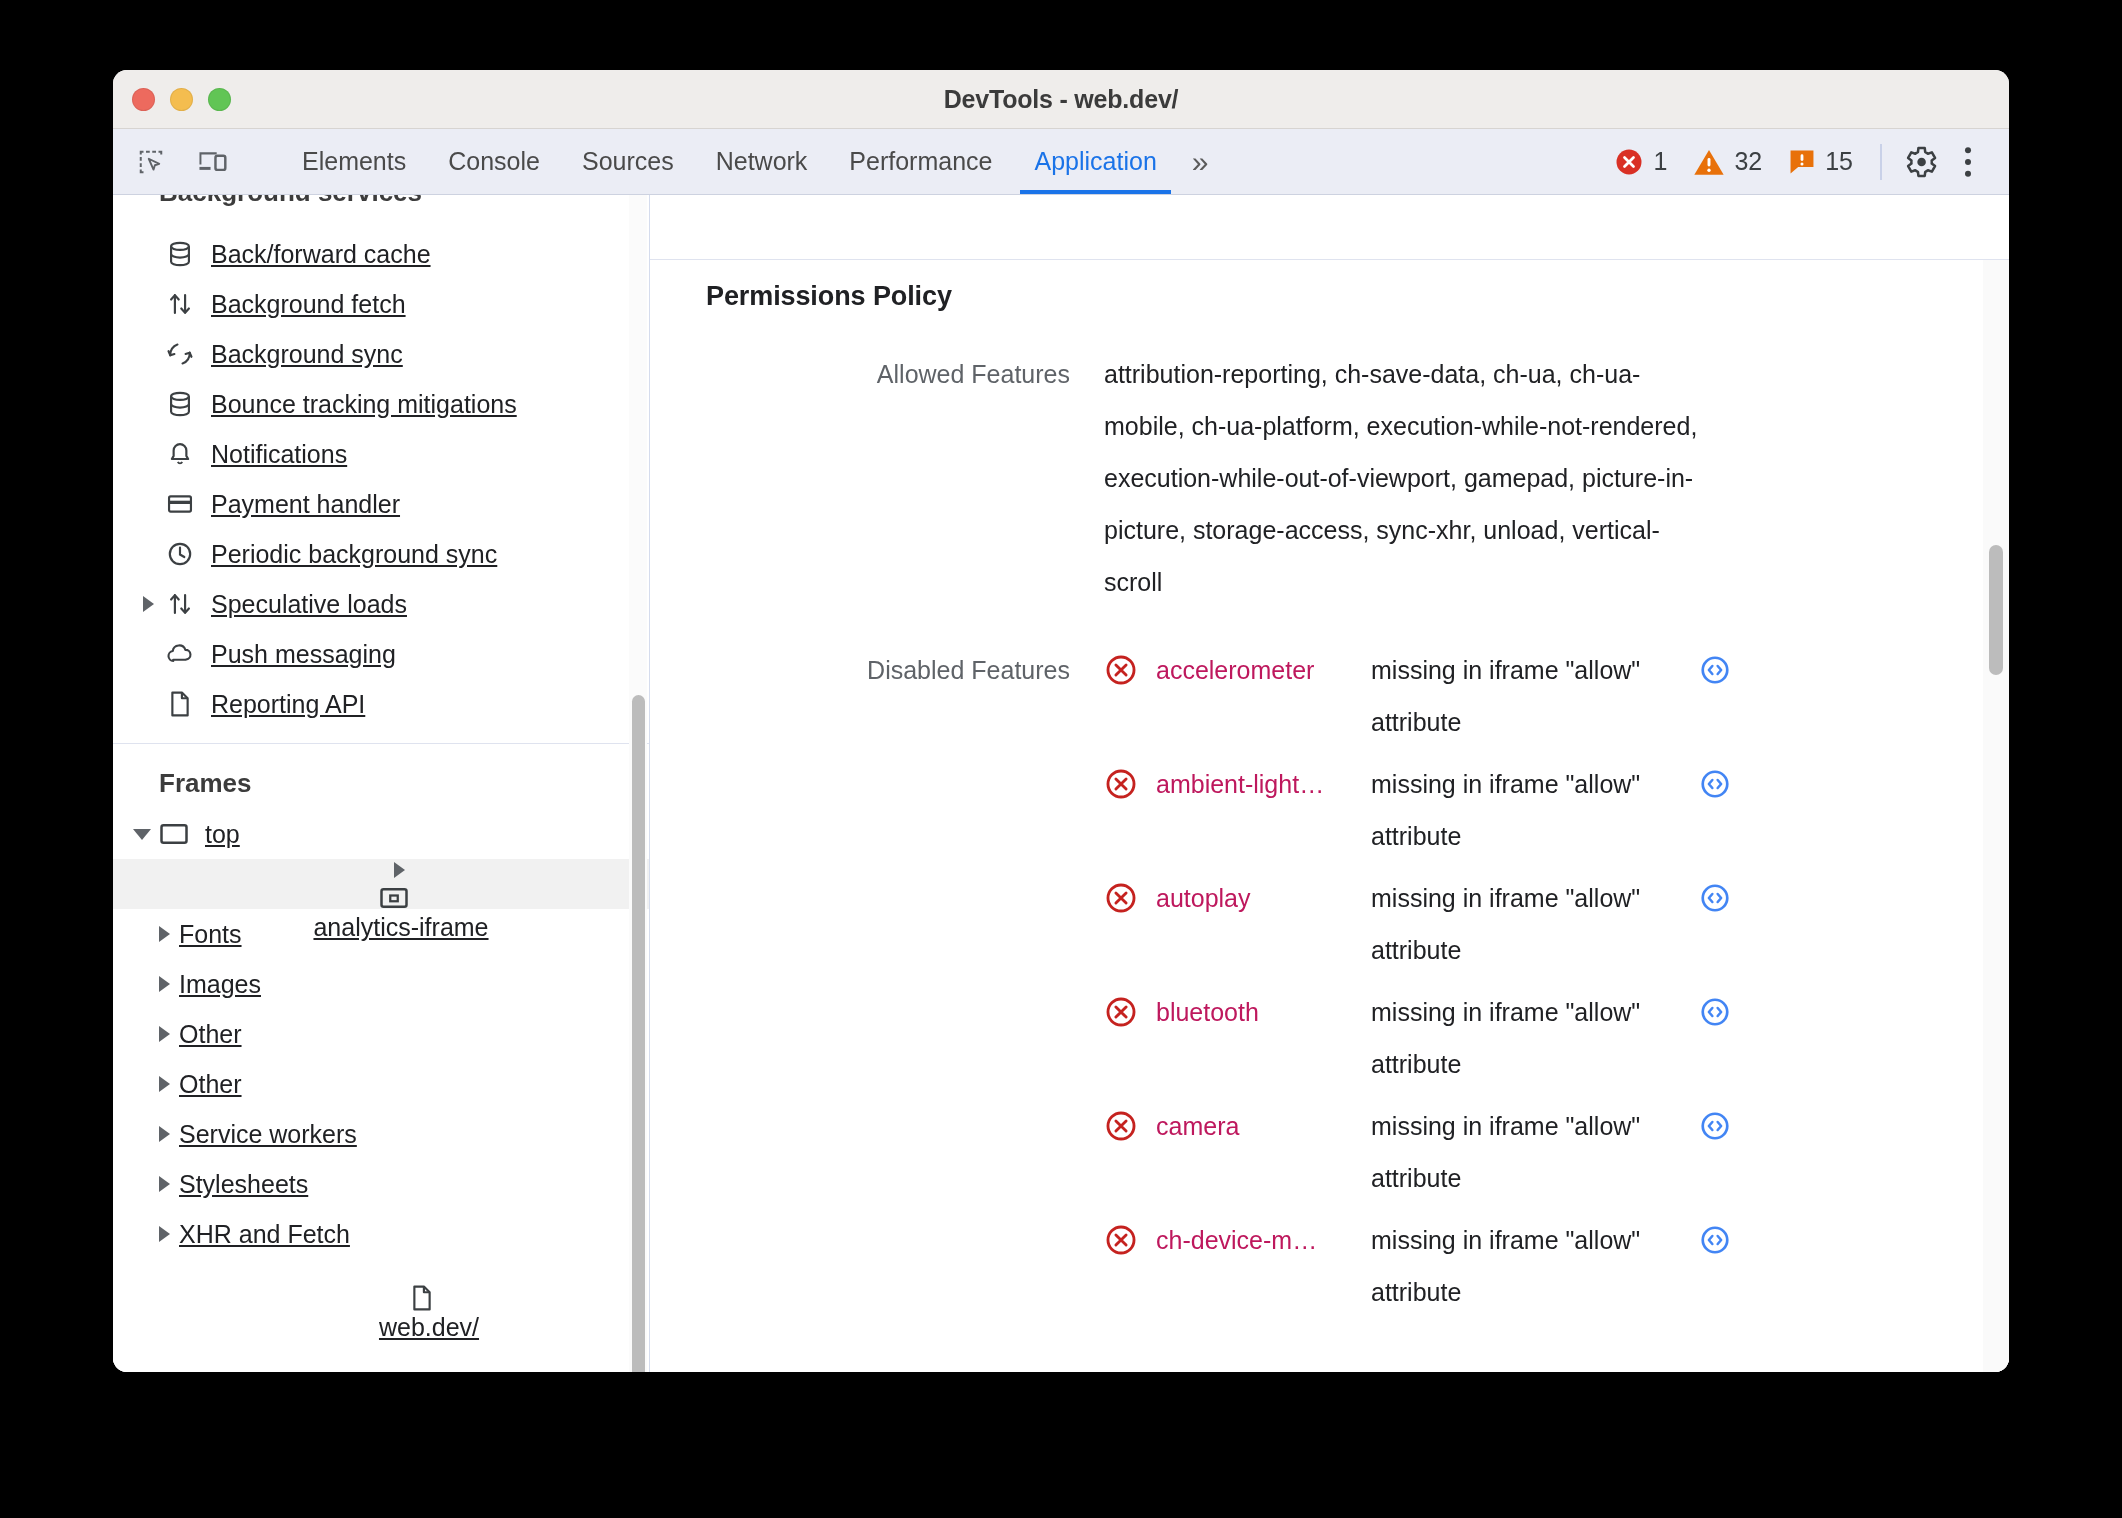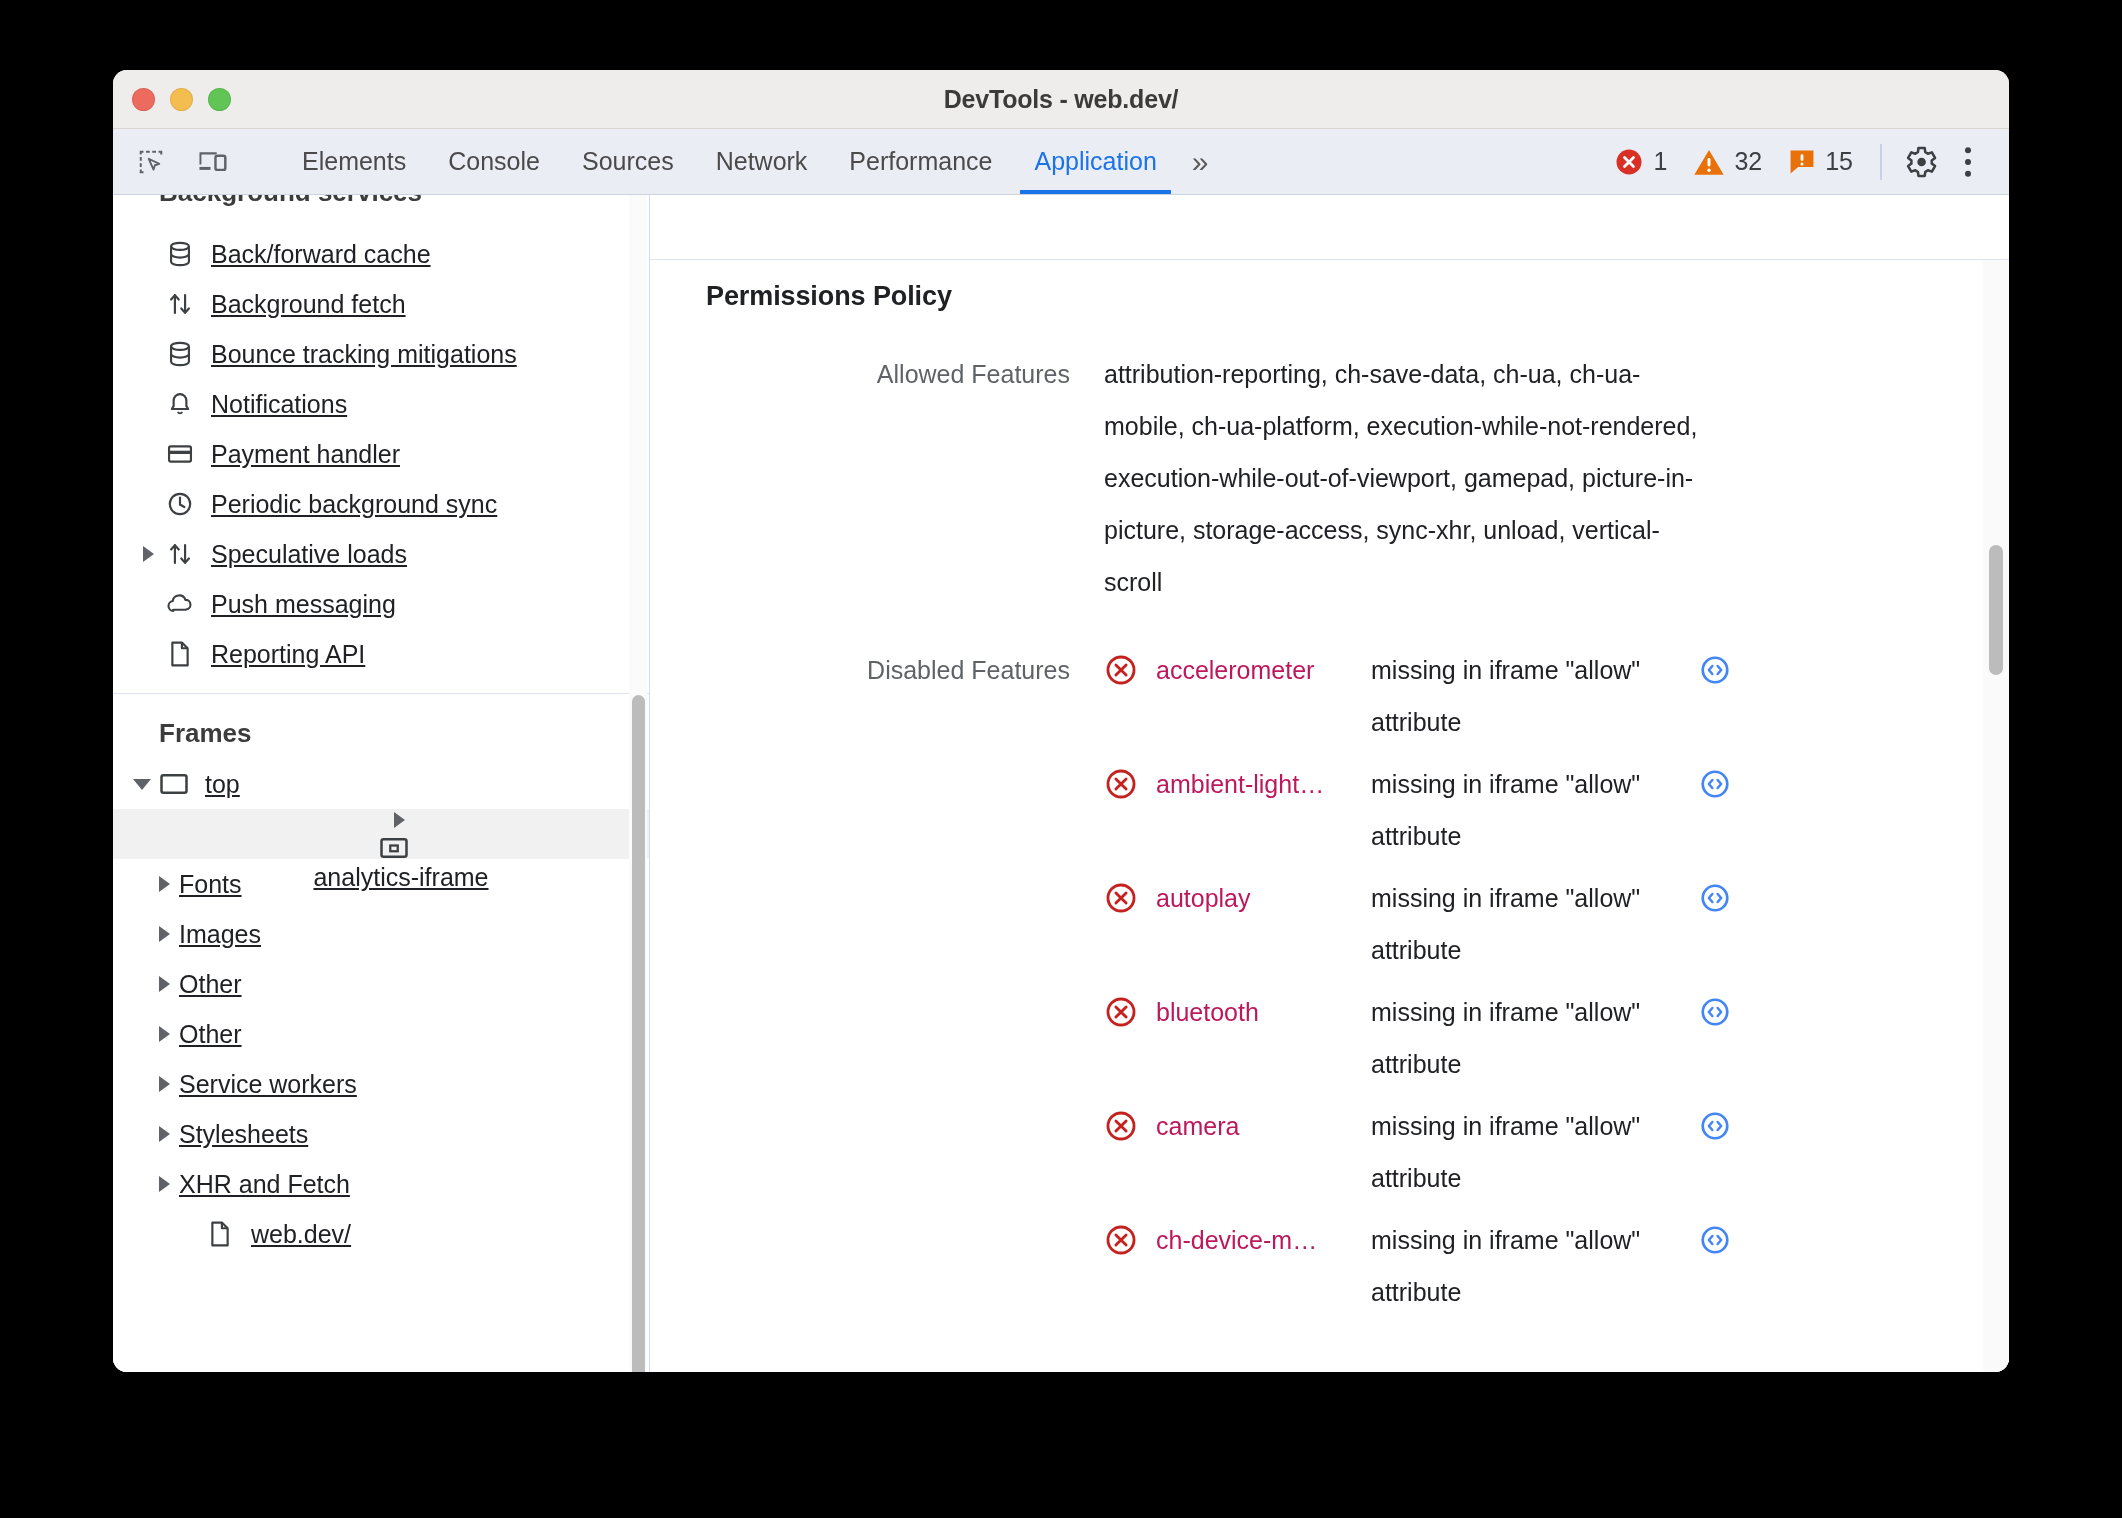--- a/index.html
+++ b/index.html
@@ -197,21 +197,21 @@
     background: #dfe3ef;
     margin: 14px 0 0 0;
   }
 
   #frames-head {
     padding-top: 24px;
     padding-bottom: 10px;
   }
   .frame-item { padding-left: 18px; }
   .frame-item.lvl1 { padding-left: 40px; }
-  .frame-item.lvl2 { padding-left: 64px; }
+  .frame-item.lvl2 { padding-left: 96px; flex-direction: column; }
 
   .caret {
     width: 0; height: 0;
     border-left: 11px solid #5f6368;
     border-top: 8px solid transparent;
     border-bottom: 8px solid transparent;
   }
   .caret.down {
     border-left: 9px solid transparent;
     border-right: 9px solid transparent;
@@ -447,20 +447,34 @@
             </span>
           <span class="ico">
             <svg width="28" height="28" viewBox="0 0 22 22">
               <path d="M7 18V4M7 4L4 7.5M7 4l3 3.5" fill="none" stroke="#3c4043" stroke-width="1.7" stroke-linecap="round" stroke-linejoin="round"></path>
               <path d="M15 4v14M15 18l3-3.5M15 18l-3-3.5" fill="none" stroke="#3c4043" stroke-width="1.7" stroke-linecap="round" stroke-linejoin="round"></path>
             </svg>
           </span>
           <span class="lbl">Background fetch</span>
         </div>
 
+        <div class="tree-item">
+          <span class="tw empty">
+              <i class="caret"></i>
+            </span>
+          <span class="ico">
+            <svg width="28" height="28" viewBox="0 0 22 22">
+              <path d="M9 3.6A8 8 0 003.4 12" fill="none" stroke="#3c4043" stroke-width="1.7" stroke-linecap="round"></path>
+              <path d="M13 18.4A8 8 0 0018.6 10" fill="none" stroke="#3c4043" stroke-width="1.7" stroke-linecap="round"></path>
+              <path d="M3.4 12l-1.4-3.2M3.4 12l3.2-1" fill="none" stroke="#3c4043" stroke-width="1.7" stroke-linecap="round"></path>
+              <path d="M18.6 10l1.4 3.2M18.6 10l-3.2 1" fill="none" stroke="#3c4043" stroke-width="1.7" stroke-linecap="round"></path>
+            </svg>
+          </span>
+          <span class="lbl">Background sync</span>
+        </div>
 
         <div class="tree-item">
           <span class="tw empty">
               <i class="caret"></i>
             </span>
           <span class="ico">
             <svg width="28" height="28" viewBox="0 0 22 22">
               <ellipse cx="11" cy="5" rx="7" ry="2.8" fill="none" stroke="#3c4043" stroke-width="1.7"></ellipse>
               <path d="M4 5v12c0 1.55 3.13 2.8 7 2.8s7-1.25 7-2.8V5" fill="none" stroke="#3c4043" stroke-width="1.7"></path>
               <path d="M4 11c0 1.55 3.13 2.8 7 2.8s7-1.25 7-2.8" fill="none" stroke="#3c4043" stroke-width="1.7"></path>

